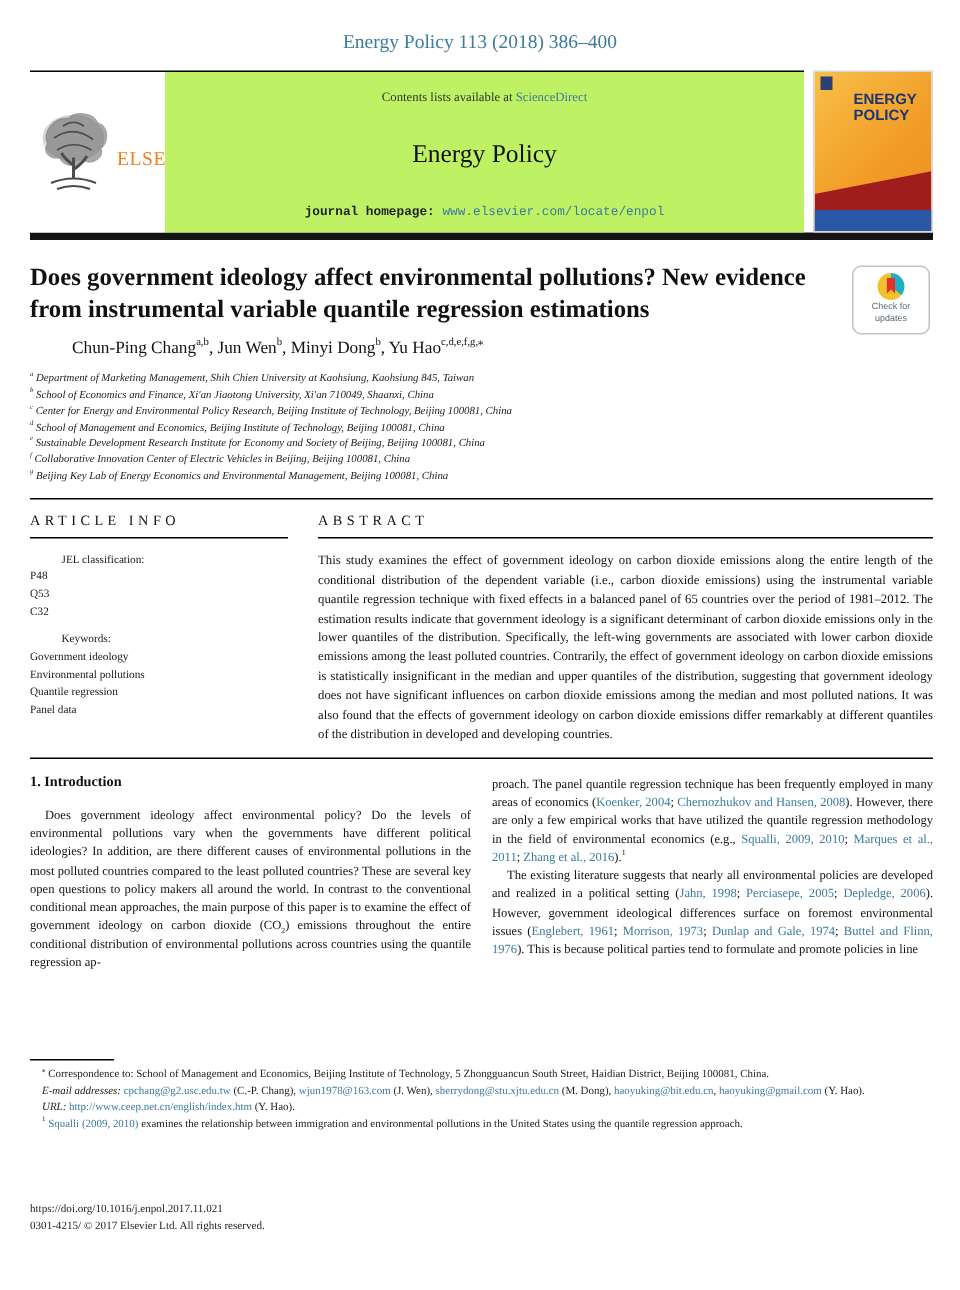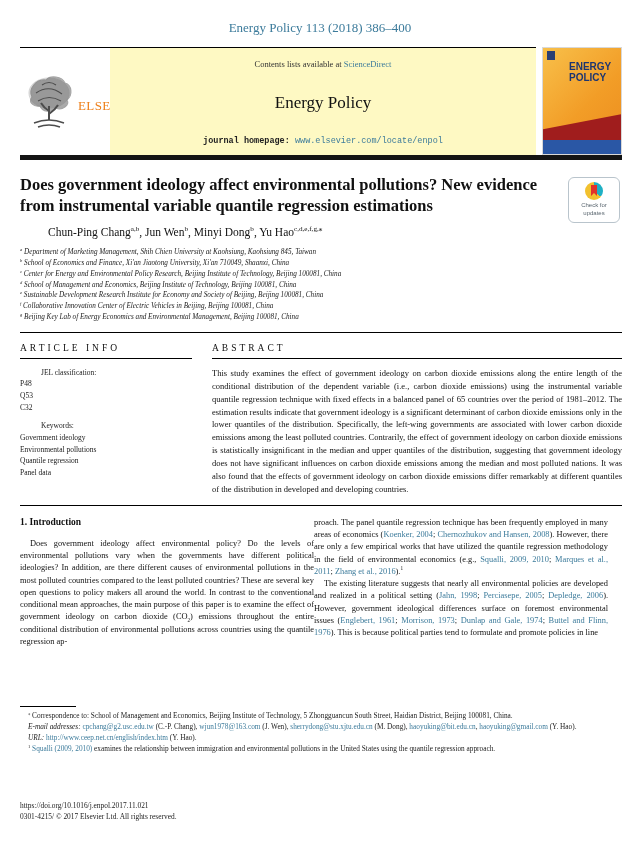--- a/index.html
+++ b/index.html
@@ -11,21 +11,21 @@
   .it { font-style:italic; }
   sup { font-size:62%; vertical-align:super; line-height:0; }
   sub { font-size:62%; vertical-align:sub; line-height:0; }
 
   .citation-line { text-align:center; padding-top:20px; font-size:13px; color:#3c7b9b; }
 
   .header-row { display:flex; align-items:stretch; margin:11px 18px 0 20px; height:108px; }
   .header-left { flex:1; display:flex; border-top:1.5px solid #000; }
   .logo-col { width:90px; background:#fff; display:flex; align-items:center; padding-top:8px; }
   .elsevier-word { color:#ee7f19; font-size:13px; letter-spacing:.4px; margin-top:1px; }
-  .gray-box { flex:1; background:#fef9c3; display:flex; flex-direction:column; align-items:center; justify-content:space-between; padding:11px 0 9px; }
+  .gray-box { flex:1; background:#bef264; display:flex; flex-direction:column; align-items:center; justify-content:space-between; padding:11px 0 9px; }
   .contents-line { font-size:8.5px; color:#333; }
   .journal-title { font-size:17px; color:#111; }
   .homepage-line { font-family:Liberation Mono, monospace; font-size:8.5px; font-weight:bold; color:#222; }
   .homepage-line .lnk { font-weight:normal; }
   .cover-col { width:80px; margin-left:6px; position:relative; background:linear-gradient(135deg,#f8c04a 0%,#f29d27 55%,#ec8c1e 100%); border:1px solid #d8d8d8; overflow:hidden; }
   .cover-emblem { position:absolute; top:3px; left:4px; width:8px; height:9px; background:#2a3f73; }
   .cover-title { position:absolute; top:13px; left:26px; font-family:"Liberation Sans",sans-serif; font-weight:bold; font-size:10px; line-height:1.1; color:#1d3570; }
   .cover-red { position:absolute; bottom:14px; left:0; width:100%; height:28px; background:#a01d1d; clip-path:polygon(0 62%,100% 8%,100% 100%,0 100%); }
   .cover-blue { position:absolute; bottom:0; left:0; width:100%; height:14px; background:#2a57a5; }
   .black-bar { height:5px; background:#141414; margin:0 18px 0 20px; }
@@ -46,21 +46,21 @@
   .info-row { display:flex; gap:20px; margin-top:10px; }
   .info-col { width:172px; flex-shrink:0; }
   .abs-col { flex:1; }
   .sec-heading { font-size:9.5px; letter-spacing:3px; color:#111; }
   .heading-rule { border:none; border-top:1px solid #000; margin:5px 0 8px; }
   .info-label { font-size:7.5px; line-height:1.55;margin-left:21px; }
   .info-list p { font-size:7.5px; line-height:1.55; }
   .info-gap { height:7px; }
   .abstract-text { font-size:8.5px; line-height:1.52; text-align:justify; color:#111; }
 
-  .body-cols { display:flex; margin-top:11px; }
+  .body-cols { display:flex; gap:14px; margin-top:11px; }
   .col { width:294px; }
   .intro-heading { font-size:9.5px; font-weight:bold; margin-bottom:11px; color:#111; }
   .body-par { font-size:8.4px; line-height:1.46; text-align:justify; color:#111; }
   .indent { text-indent:10px; }
 
   .footnotes { position:absolute; left:20px; right:18px; top:706px; }
   .fn-rule { width:56px; border:none; border-top:1px solid #000; margin-bottom:4px; }
   .footnotes p { font-size:7.3px; line-height:1.5; text-indent:8px; color:#222; }
 
   .footer { position:absolute; left:20px; right:18px; top:800px; }

